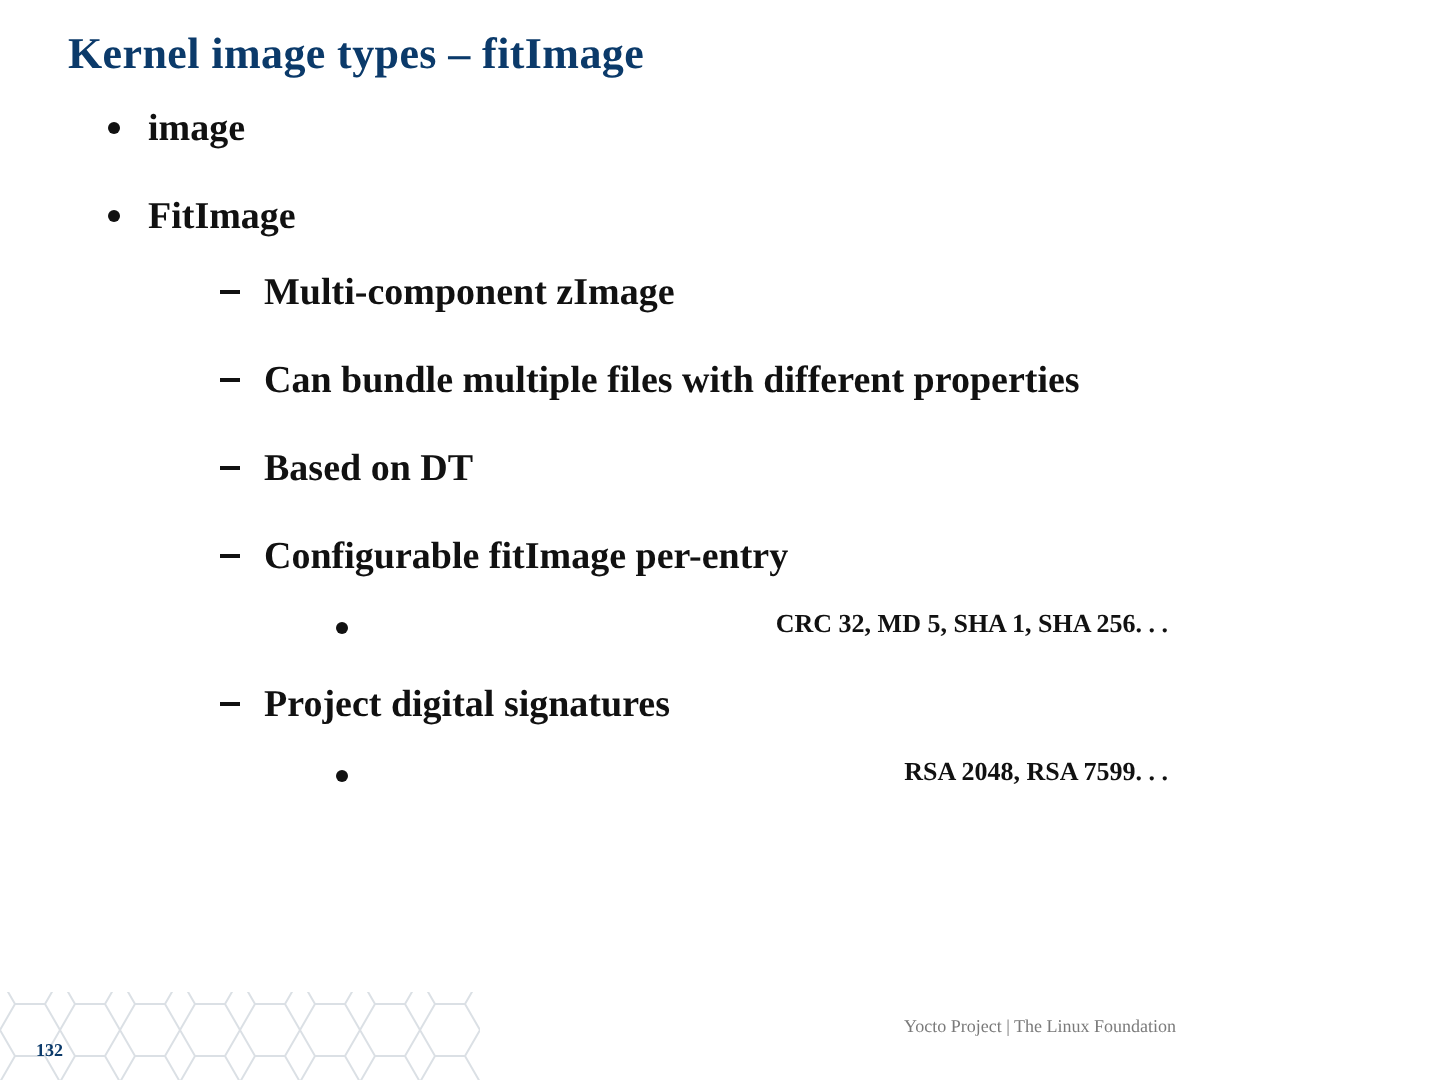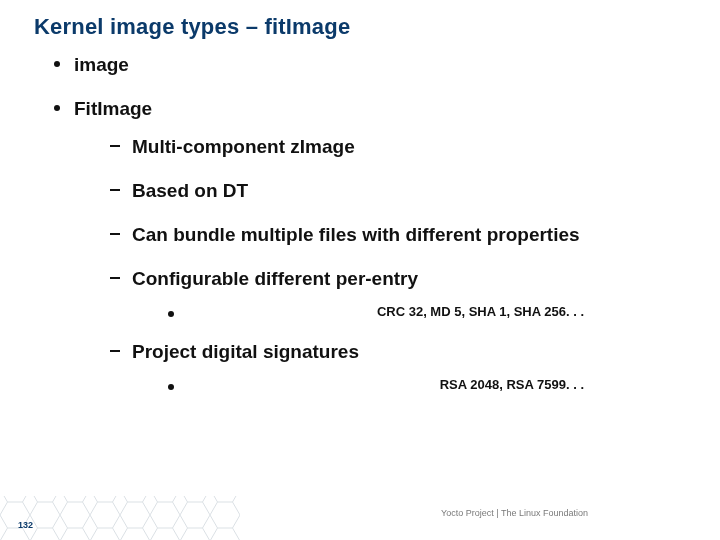--- a/index.html
+++ b/index.html
@@ -12,20 +12,21 @@
     color: #111;
     position: relative;
     overflow: hidden;
   }
   .slide {
     width: 604px;
     height: 540px;
     position: relative;
     box-sizing: border-box;
     padding: 14px 20px 0 34px;
+    font-family: Liberation Serif, serif;
   }
   .title {
     font-size: 22px;
     font-weight: 700;
     margin: 0 0 14px 0;
     color: #0b3a6a;
     letter-spacing: 0.2px;
   }
   ul.level1 {
     list-style: none;
@@ -139,27 +140,27 @@
       <span>image</span>
     </li>
     <li>
       <span>FitImage</span>
 
       <ul class="level2">
         <li>
           <span>Multi-component zImage</span>
         </li>
         <li>
+          <span>Can bundle multiple files with different properties</span>
+        </li>
+        <li>
           <span>Based on DT</span>
         </li>
         <li>
-          <span>Can bundle multiple files with different properties</span>
-        </li>
-        <li>
-          <span>Configurable different per-entry</span>
+          <span>Configurable fitImage per-entry</span>
           <ul class="level3">
             <li>
               <span>CRC 32, MD 5, SHA 1, SHA 256. . .</span>
             </li>
           </ul>
         </li>
         <li>
           <span>Project digital signatures</span>
           <ul class="level3">
             <li>

